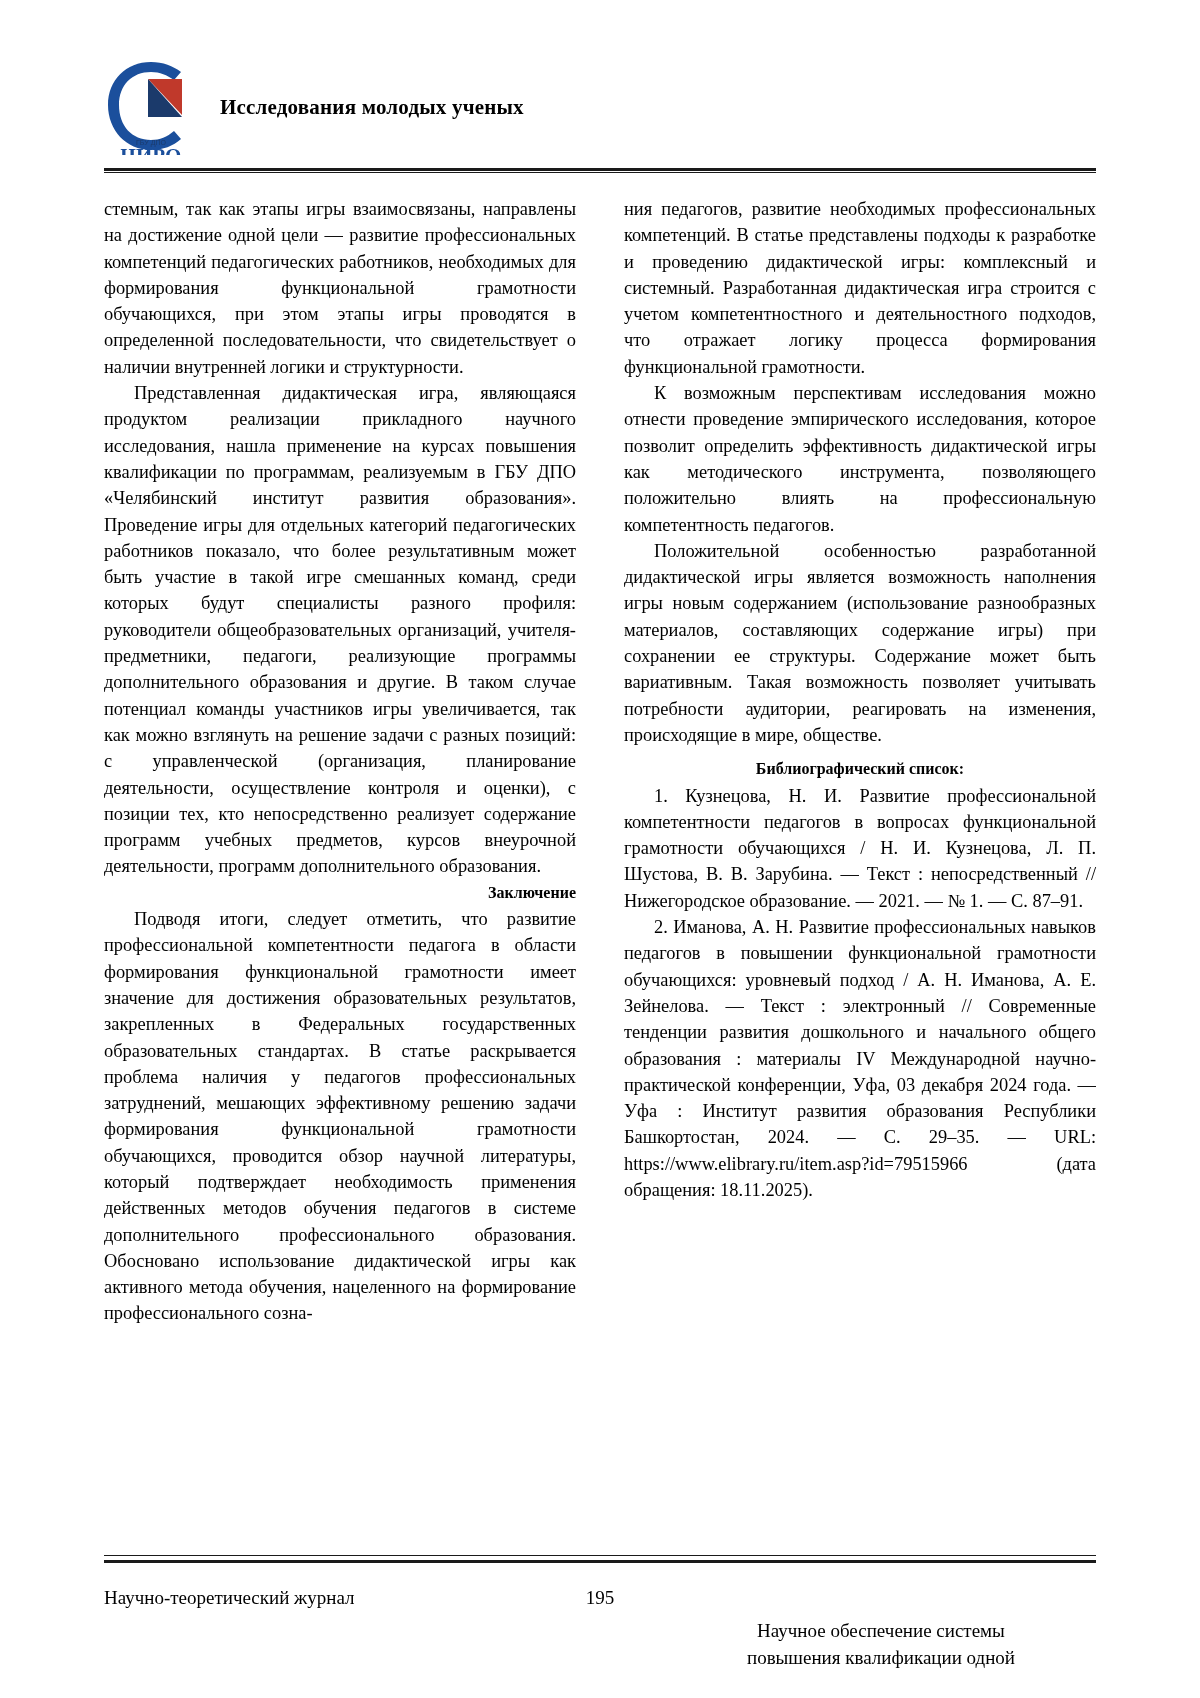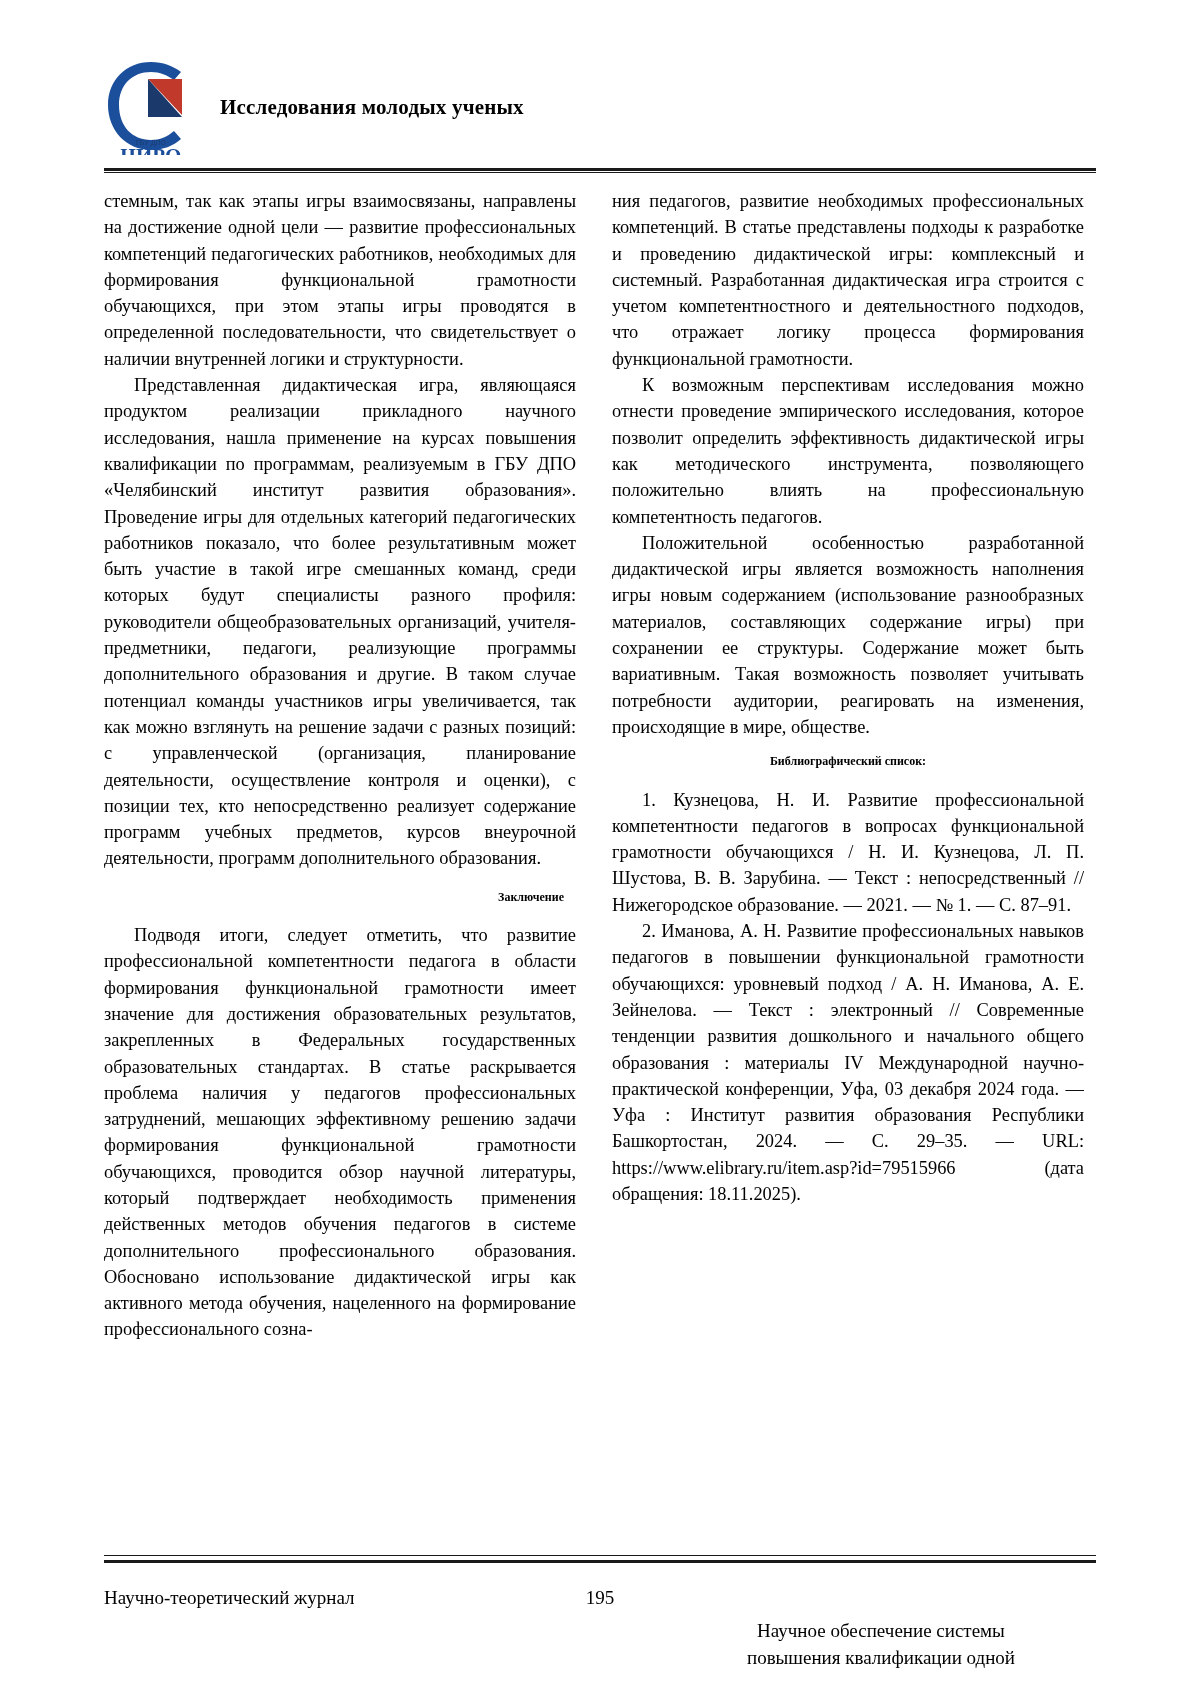--- a/index.html
+++ b/index.html
@@ -63,41 +63,41 @@
     left: 0; top: 4px;
     width: 992px;
     height: 1px;
     background: #1a1a1a;
   }
 
   
   .columns {
     position: absolute;
     left: 104px;
-    top: 188px;
+    top: 196px;
     width: 992px;
     display: flex;
-    gap: 36px;
+    gap: 48px;
   }
   .col {
     width: 472px;
   }
   .col p {
     margin: 0;
     font-size: 18.4px;
     line-height: 26.3px;
     text-align: justify;
     text-indent: 30px;
     hyphens: manual;
     font-family: "Liberation Serif", serif;
   }
   .col p.noindent { text-indent: 0; }
   .col h3 {
-    margin: 12px;
-    font-size: 12px;
+    margin: 0;
+    font-size: 16px;
     line-height: 26.3px;
     font-weight: bold;
     text-align: center;
     font-family: "Liberation Serif", serif;
   }
   .col h3.left {
     text-align: right;
     text-indent: 30px;
   }
 

